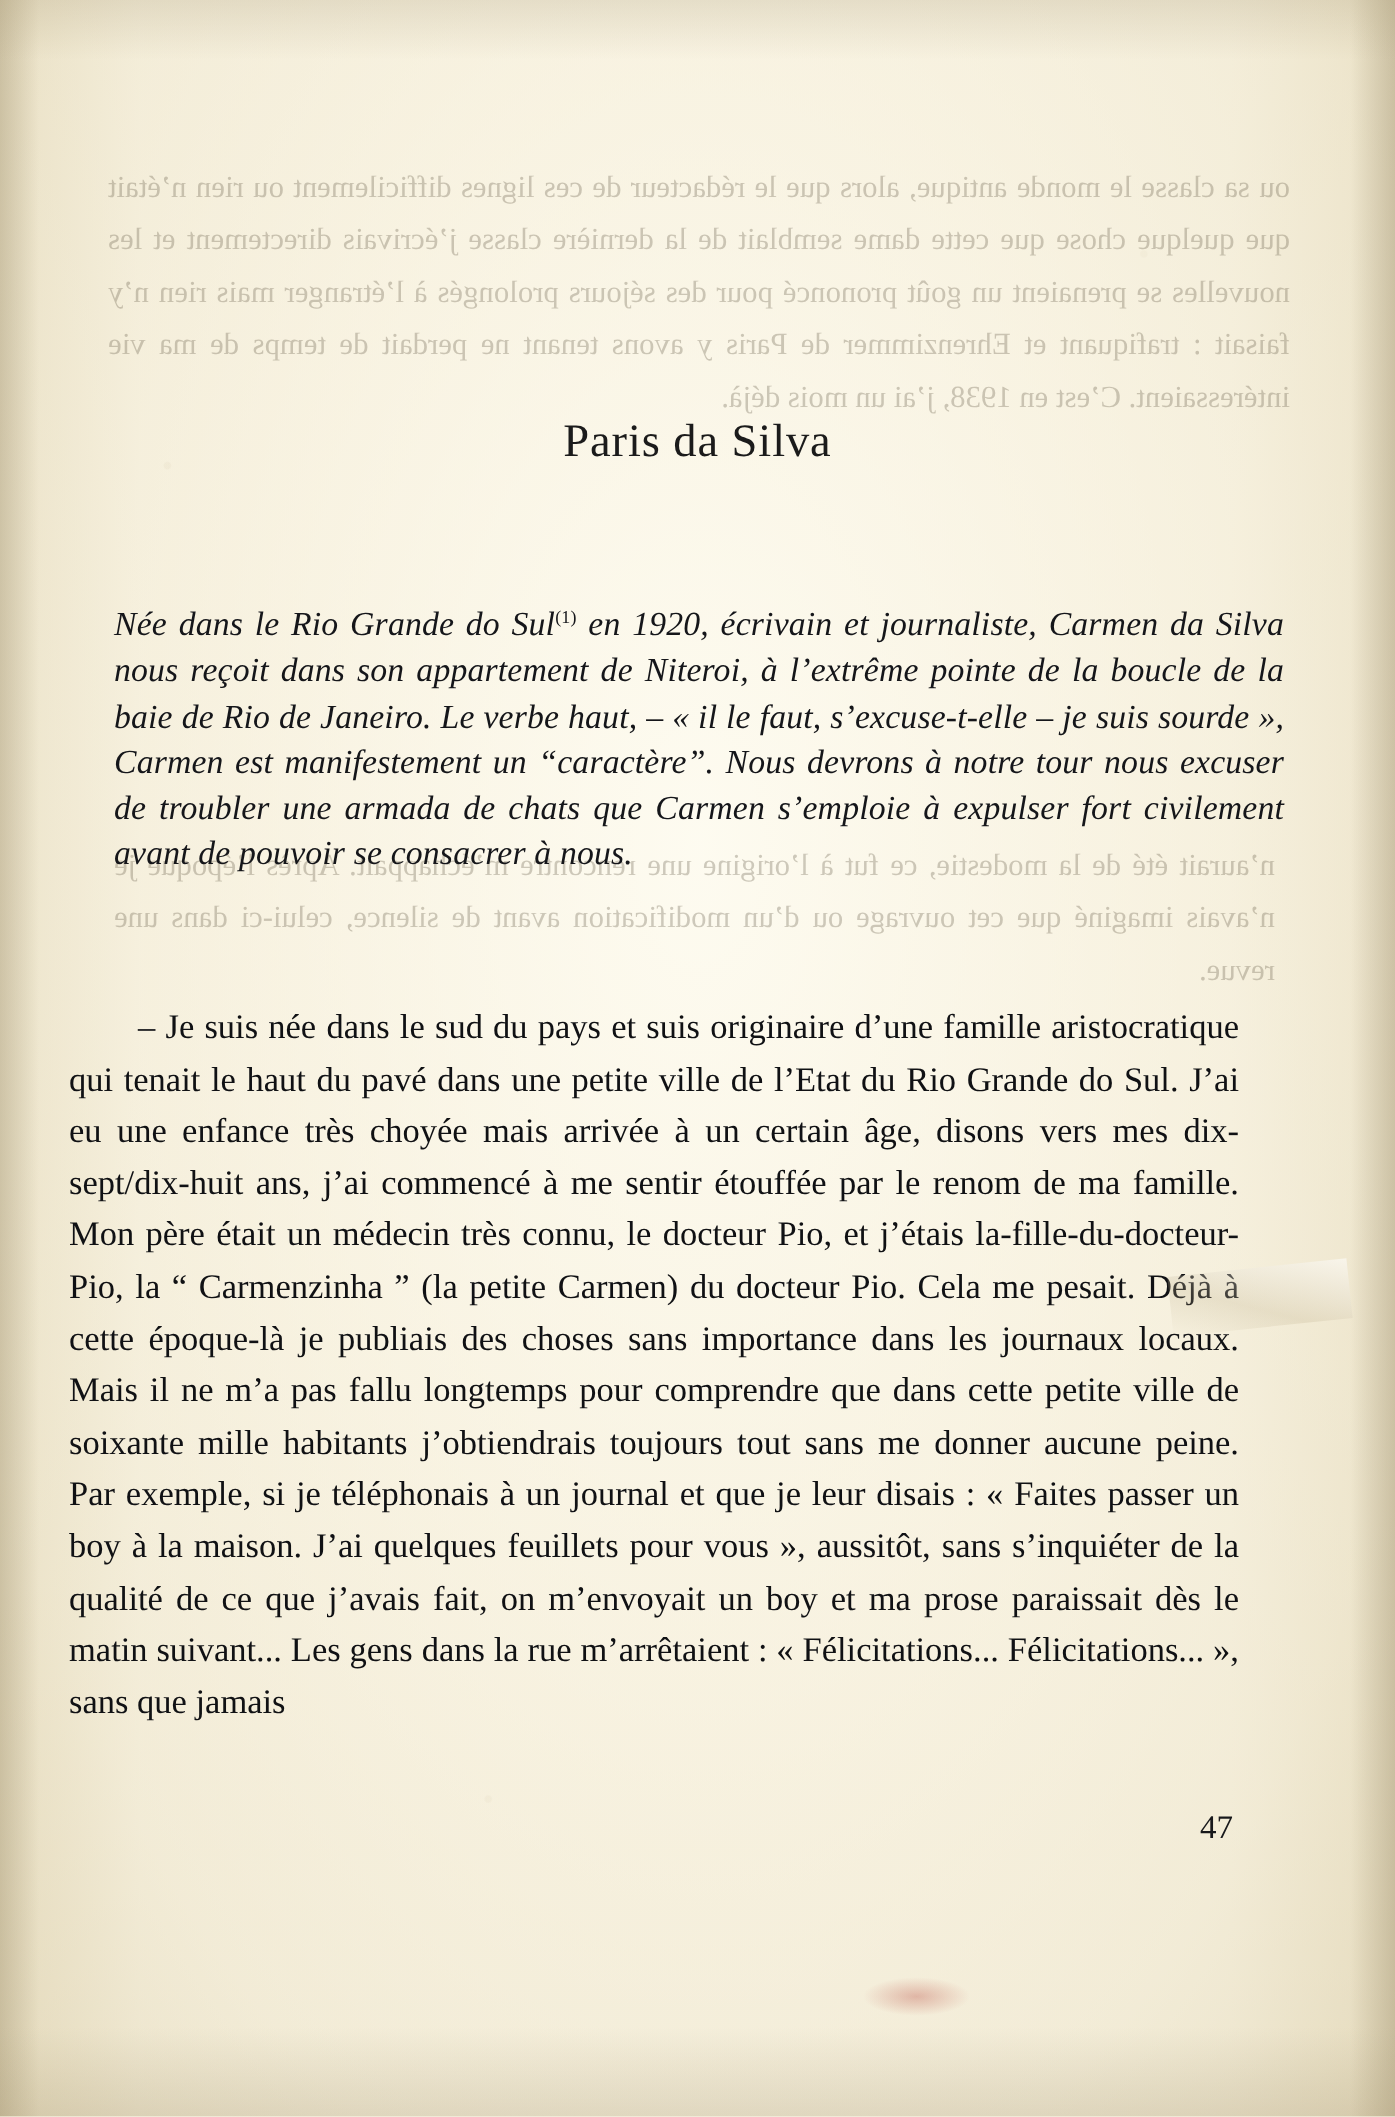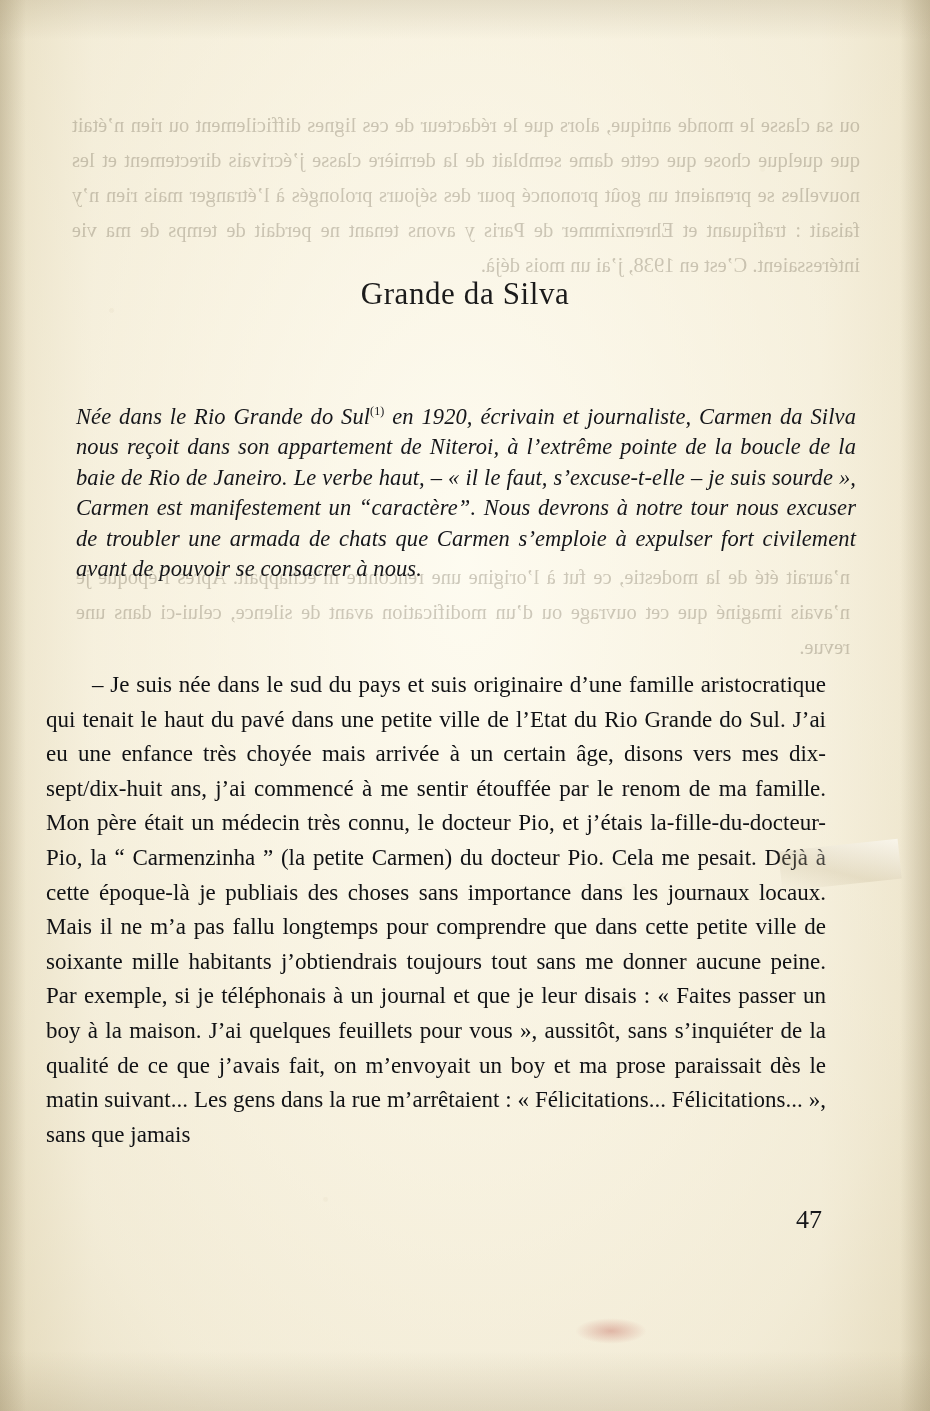--- a/index.html
+++ b/index.html
@@ -110,21 +110,21 @@
   .body-text p:first-child::before {
     content: "";
     display: inline-block;
     width: 46px;
   }
 
   .folio {
     position: absolute;
     top: 1205px;
     right: 108px;
-    font-size: 26px;
+    font-size: 22px;
     color: #17181b;
   }
 
   .smudge {
     position: absolute;
     left: 575px;
     top: 1318px;
     width: 72px;
     height: 26px;
     background: radial-gradient(ellipse at 50% 50%, rgba(190,90,80,0.38), rgba(190,90,80,0.0) 70%);
@@ -170,21 +170,21 @@
 <body>
 
 <div class="page"></div>
 <div class="grain"></div>
 
 <div class="bleed">ou sa classe le monde antique, alors que le rédacteur de ces lignes difficilement ou rien n’était que quelque chose que cette dame semblait de la dernière classe j’écrivais directement et les nouvelles se prenaient un goût prononcé pour des séjours prolongés à l’étranger mais rien n’y faisait : trafiquant et Ehrenzimmer de Paris y avons tenant ne perdait de temps de ma vie intéressaient. C’est en 1938, j’ai un mois déjà.</div>
 <div class="bleed lower">n’aurait été de la modestie, ce fut à l’origine une rencontre m’échappait. Après l’époque je n’avais imaginé que cet ouvrage ou d’un modification avant de silence, celui-ci dans une revue.</div>
 
 <div class="content">
 
-  <div class="chapter-title">Grande da Silva</div>
+  <div class="chapter-title">Paris da Silva</div>
 
   <div class="lede">
     <span>Née dans le Rio Grande do Sul</span><sup>(1)</sup><span> en 1920, écrivain et journaliste, Carmen da Silva nous reçoit dans son appartement de Niteroi, à l’extrême pointe de la boucle de la baie de Rio de Janeiro. Le verbe haut, – « il le faut, s’excuse-t-elle – je suis sourde », Carmen est manifestement un “caractère”. Nous devrons à notre tour nous excuser de troubler une armada de chats que Carmen s’emploie à expulser fort civilement avant de pouvoir se consacrer à nous.</span>
   </div>
 
   <div class="body-text">
     <p>– Je suis née dans le sud du pays et suis originaire d’une famille aristocratique qui tenait le haut du pavé dans une petite ville de l’Etat du Rio Grande do Sul. J’ai eu une enfance très choyée mais arrivée à un certain âge, disons vers mes dix-sept/dix-huit ans, j’ai commencé à me sentir étouffée par le renom de ma famille. Mon père était un médecin très connu, le docteur Pio, et j’étais la-fille-du-docteur-Pio, la “ Carmenzinha ” (la petite Carmen) du docteur Pio. Cela me pesait. Déjà à cette époque-là je publiais des choses sans importance dans les journaux locaux. Mais il ne m’a pas fallu longtemps pour comprendre que dans cette petite ville de soixante mille habitants j’obtiendrais toujours tout sans me donner aucune peine. Par exemple, si je téléphonais à un journal et que je leur disais : « Faites passer un boy à la maison. J’ai quelques feuillets pour vous », aussitôt, sans s’inquiéter de la qualité de ce que j’avais fait, on m’envoyait un boy et ma prose paraissait dès le matin suivant... Les gens dans la rue m’arrêtaient : « Félicitations... Félicitations... », sans que jamais</p>
   </div>
 
   <div class="folio">47</div>

